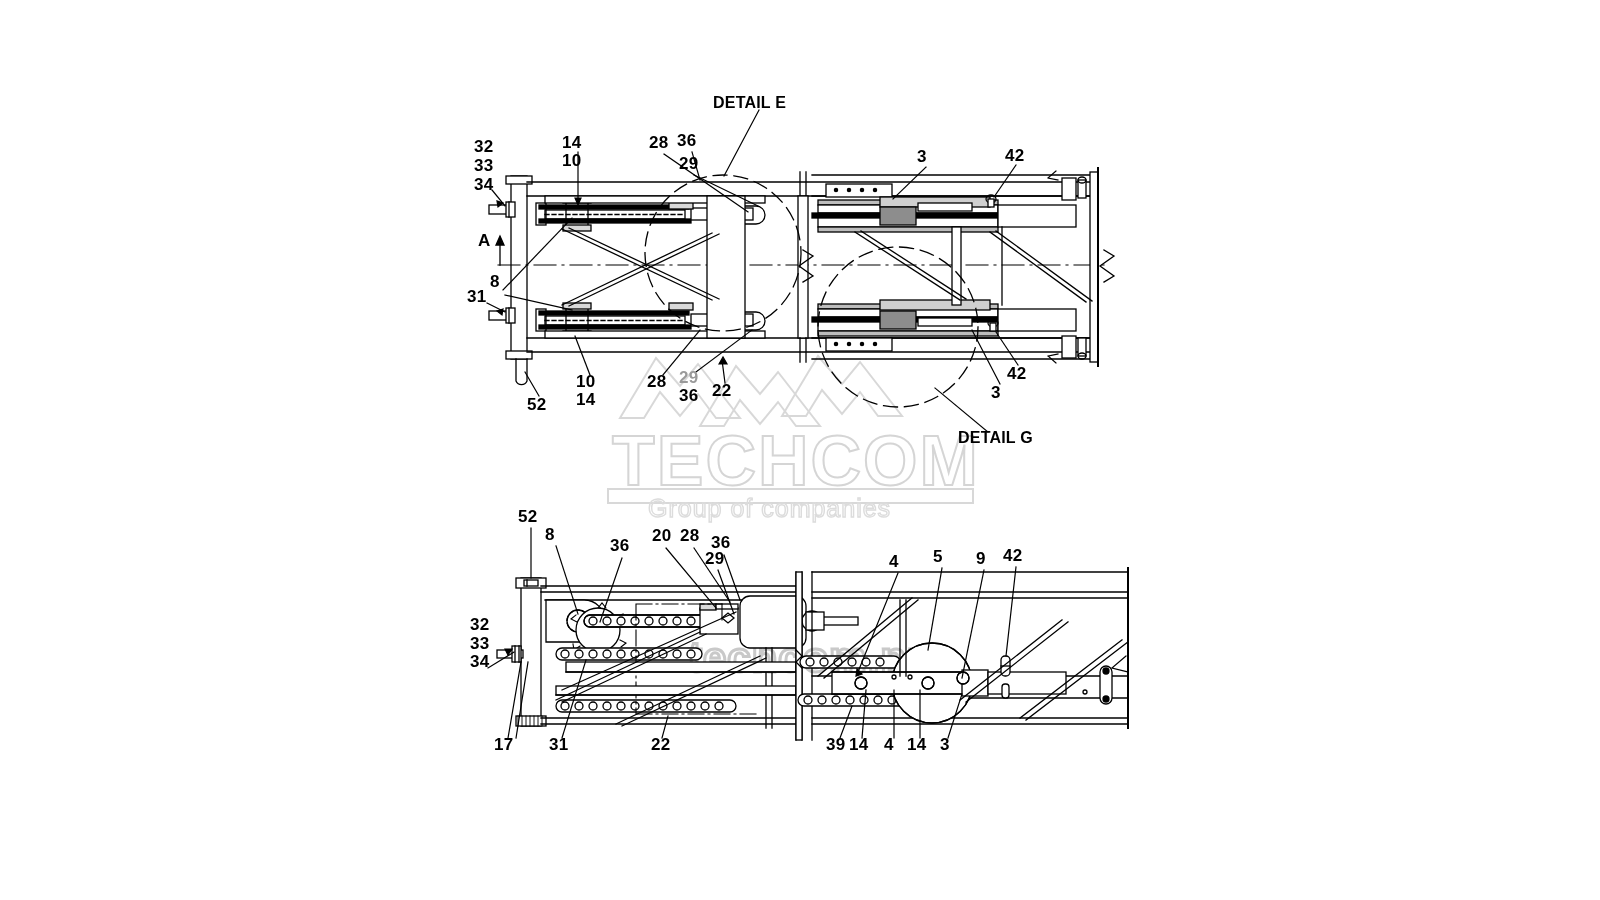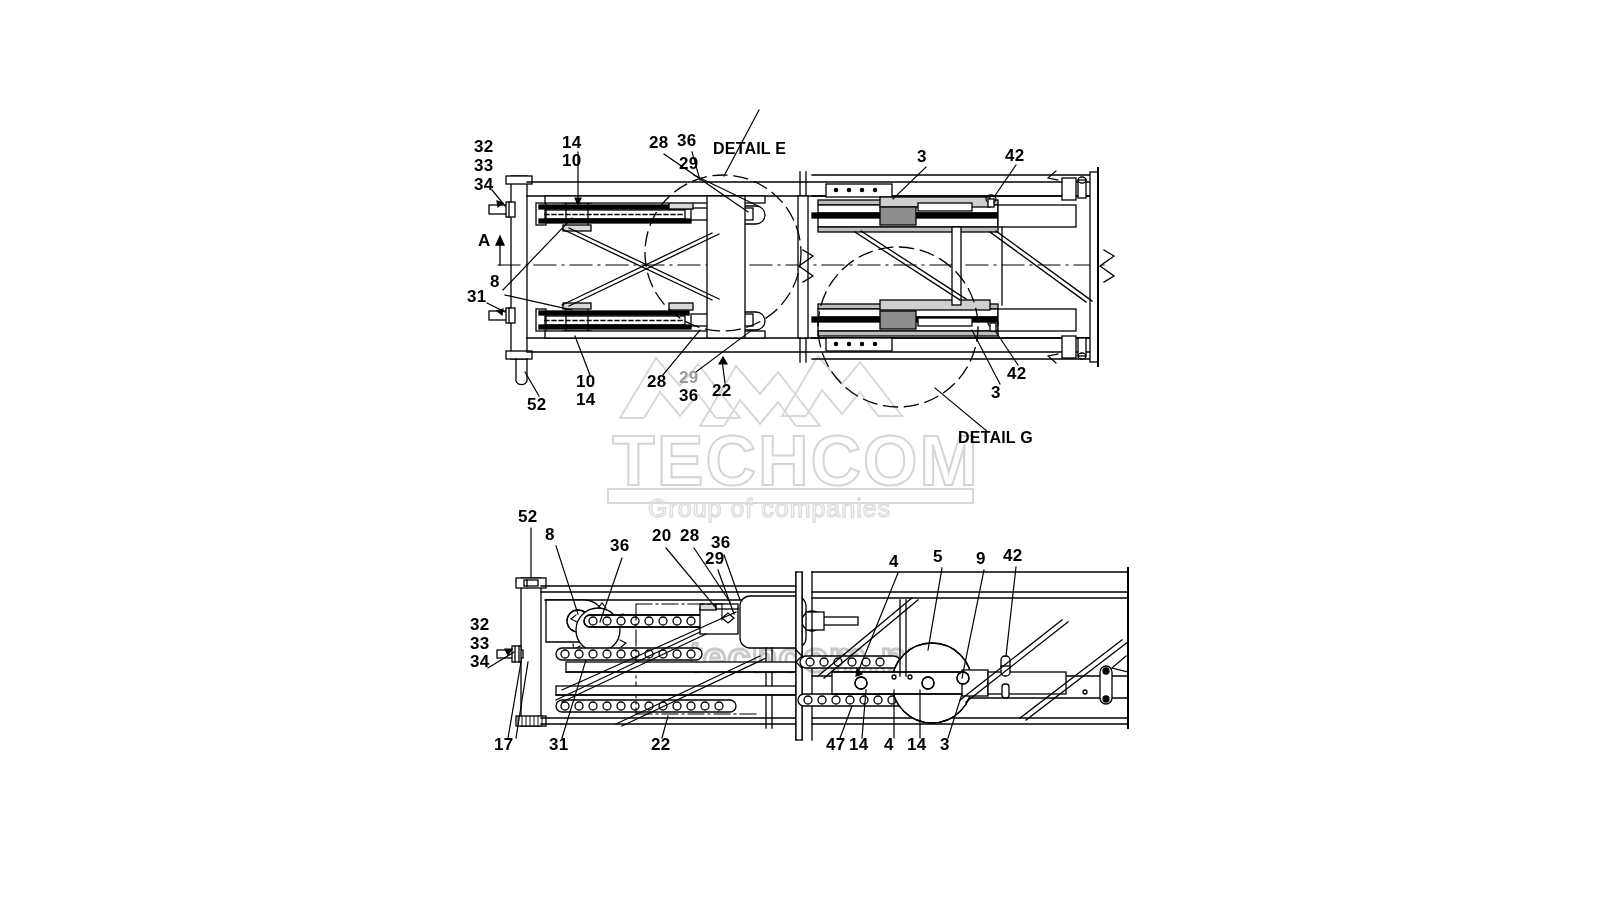--- a/index.html
+++ b/index.html
@@ -484,21 +484,21 @@
           <path d="M856,676 l1,-7 l5,5 Z" fill="#000"></path>
     <path d="M942,568 L928,650"></path>
     <path d="M984,570 L962,678"></path>
     <path d="M1016,567 L1006,656"></path>
     <path d="M920,738 L920,690"></path>
     <path d="M948,738 L962,694"></path>
   </g>
  </g>
 </svg>
 
-<div class="lbl detail" style="left:713px;top:95px;margin-top:46px;">DETAIL E</div>
+<div class="lbl detail" style="left:713px;top:95px;">DETAIL E</div>
 <div class="lbl detail" style="left:958px;top:430px;">DETAIL G</div>
 
 <div class="lbl axis" style="left:478px;top:232px;">A</div>
 
 <div class="lbl" style="left:474px;top:138px;">32</div>
 <div class="lbl" style="left:474px;top:157px;">33</div>
 <div class="lbl" style="left:474px;top:176px;">34</div>
 <div class="lbl" style="left:562px;top:134px;">14</div>
 <div class="lbl" style="left:562px;top:152px;">10</div>
 <div class="lbl" style="left:649px;top:134px;">28</div>
@@ -528,19 +528,19 @@
 <div class="lbl" style="left:889px;top:553px;">4</div>
 <div class="lbl" style="left:933px;top:548px;">5</div>
 <div class="lbl" style="left:976px;top:550px;">9</div>
 <div class="lbl" style="left:1003px;top:547px;">42</div>
 <div class="lbl" style="left:470px;top:616px;">32</div>
 <div class="lbl" style="left:470px;top:635px;">33</div>
 <div class="lbl" style="left:470px;top:653px;">34</div>
 <div class="lbl" style="left:494px;top:736px;">17</div>
 <div class="lbl" style="left:549px;top:736px;">31</div>
 <div class="lbl" style="left:651px;top:736px;">22</div>
-<div class="lbl" style="left:826px;top:736px;">47</div>
+<div class="lbl" style="left:826px;top:736px;">39</div>
 <div class="lbl" style="left:849px;top:736px;">14</div>
 <div class="lbl" style="left:884px;top:736px;">4</div>
 <div class="lbl" style="left:907px;top:736px;">14</div>
 <div class="lbl" style="left:940px;top:736px;">3</div>
 
 </div>
 
 </body></html>

